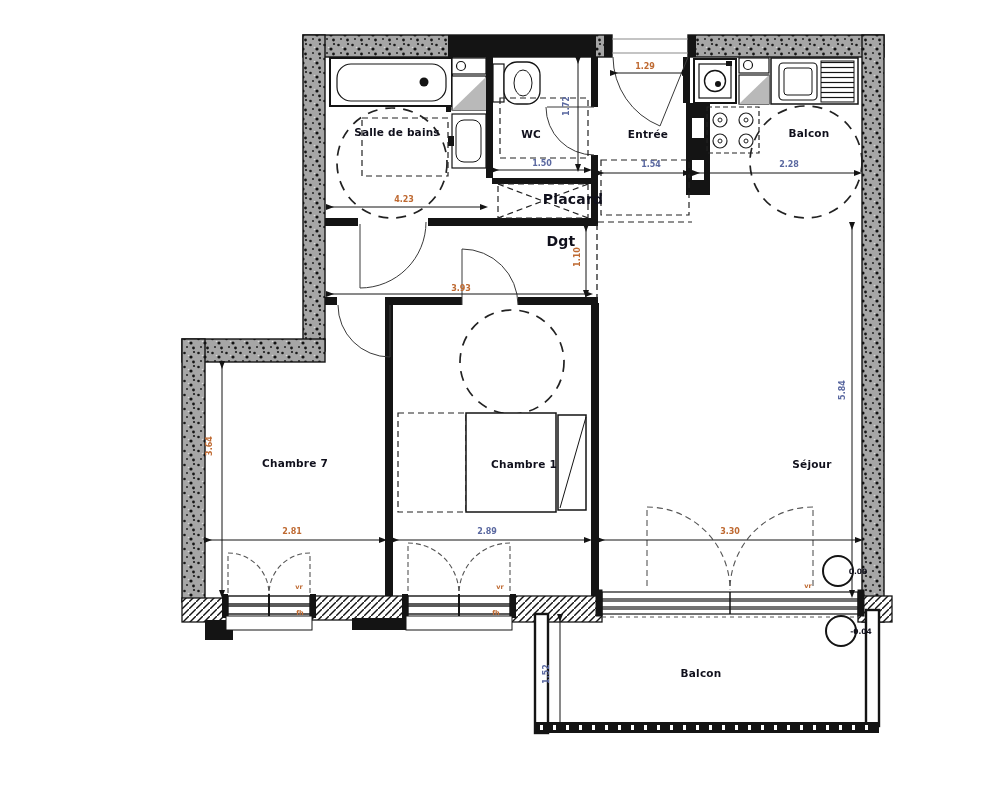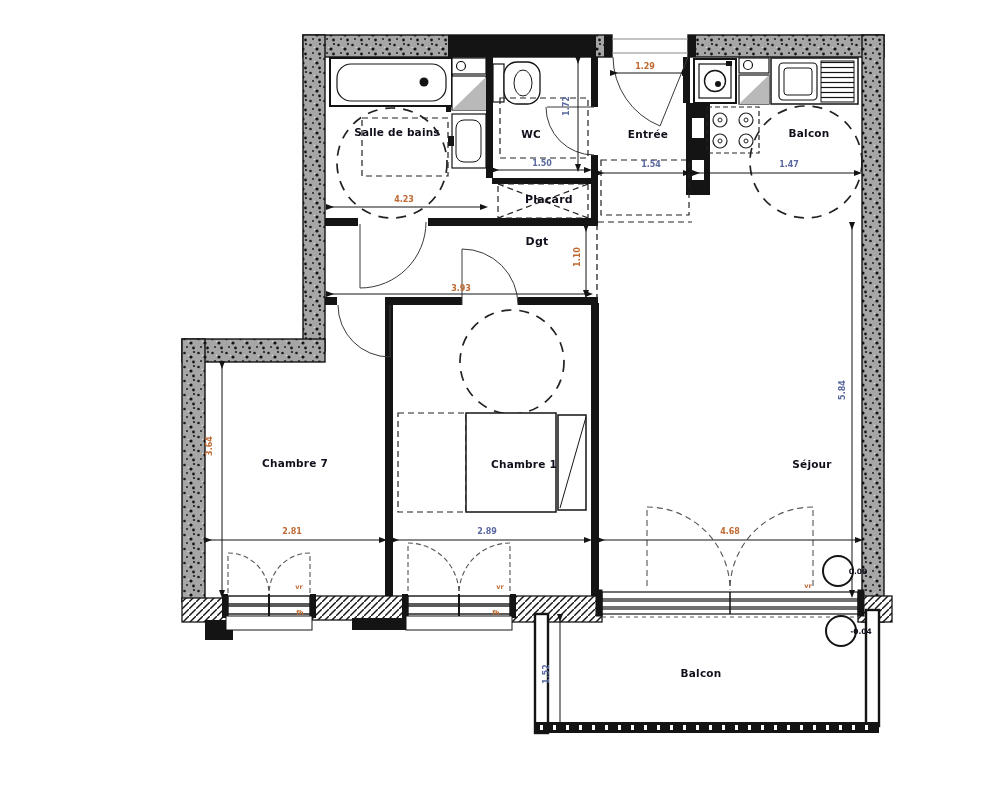--- a/index.html
+++ b/index.html
@@ -1,21 +1,21 @@
 <!DOCTYPE html>
 <html style="--dim-orange: #bf6a32; --dim-blue: #5a68a0; --label: #10101c;"><head>
 <meta charset="utf-8">
 <style>
   html,body{margin:0;padding:0;background:#ffffff;}
   #stage{position:relative;width:1000px;height:789px;background:#ffffff;overflow:hidden;
          font-family:"DejaVu Sans", sans-serif;}
   #plan-svg{position:absolute;left:0;top:0;}
   .ov{position:absolute;transform:translate(-50%,-50%);white-space:nowrap;pointer-events:none;}
   .room{font-size:10.5px;font-weight:bold;color:var(--label,#10101c);letter-spacing:.2px;}
-  .room-sm{font-size:11px;}
+  .room-sm{font-size:14px;margin-left:24px;}
   .dim{font-size:8px;font-weight:600;color:var(--dim-blue,#5a68a0);}
   .dim.orange{color:var(--dim-orange,#bf6a32);}
   .dimv{transform:translate(-50%,-50%) rotate(-90deg);}
   .tiny{font-size:6.5px;font-weight:600;color:var(--dim-orange,#bf6a32);}
   .level{font-size:7.5px;font-weight:600;color:var(--label,#10101c);padding-left:40px;}
 </style>
 </head>
 <body>
 
 <div id="stage">
@@ -274,26 +274,26 @@
 <div class="ov room room-sm" style="left:549px;top:199px">Placard</div>
 <div class="ov room room-sm" style="left:537px;top:241px">Dgt</div>
 <div class="ov room" style="left:295px;top:463px">Chambre 7</div>
 <div class="ov room" style="left:524px;top:464px">Chambre 1</div>
 <div class="ov room" style="left:812px;top:464px">Séjour</div>
 <div class="ov room" style="left:701px;top:673px">Balcon</div>
 
 <div class="ov dim orange" style="left:645px;top:66px">1.29</div>
 <div class="ov dim" style="left:542px;top:163px">1.50</div>
 <div class="ov dim" style="left:651px;top:164px">1.54</div>
-<div class="ov dim" style="left:789px;top:164px">1.47</div>
+<div class="ov dim" style="left:789px;top:164px">2.28</div>
 <div class="ov dim orange" style="left:404px;top:199px">4.23</div>
 <div class="ov dim orange" style="left:461px;top:288px">3.93</div>
 <div class="ov dim orange" style="left:292px;top:531px">2.81</div>
 <div class="ov dim" style="left:487px;top:531px">2.89</div>
-<div class="ov dim orange" style="left:730px;top:531px">4.68</div>
+<div class="ov dim orange" style="left:730px;top:531px">3.30</div>
 
 <div class="ov dim dimv" style="left:566px;top:106px">1.72</div>
 <div class="ov dim dimv orange" style="left:577px;top:257px">1.10</div>
 <div class="ov dim dimv orange" style="left:209px;top:446px">3.64</div>
 <div class="ov dim dimv" style="left:842px;top:390px">5.84</div>
 <div class="ov dim dimv" style="left:546px;top:674px">1.52</div>
 
 <div class="ov level" style="left:838px;top:571px">0.00</div>
 <div class="ov level" style="left:841px;top:631px">-0.04</div>
 

